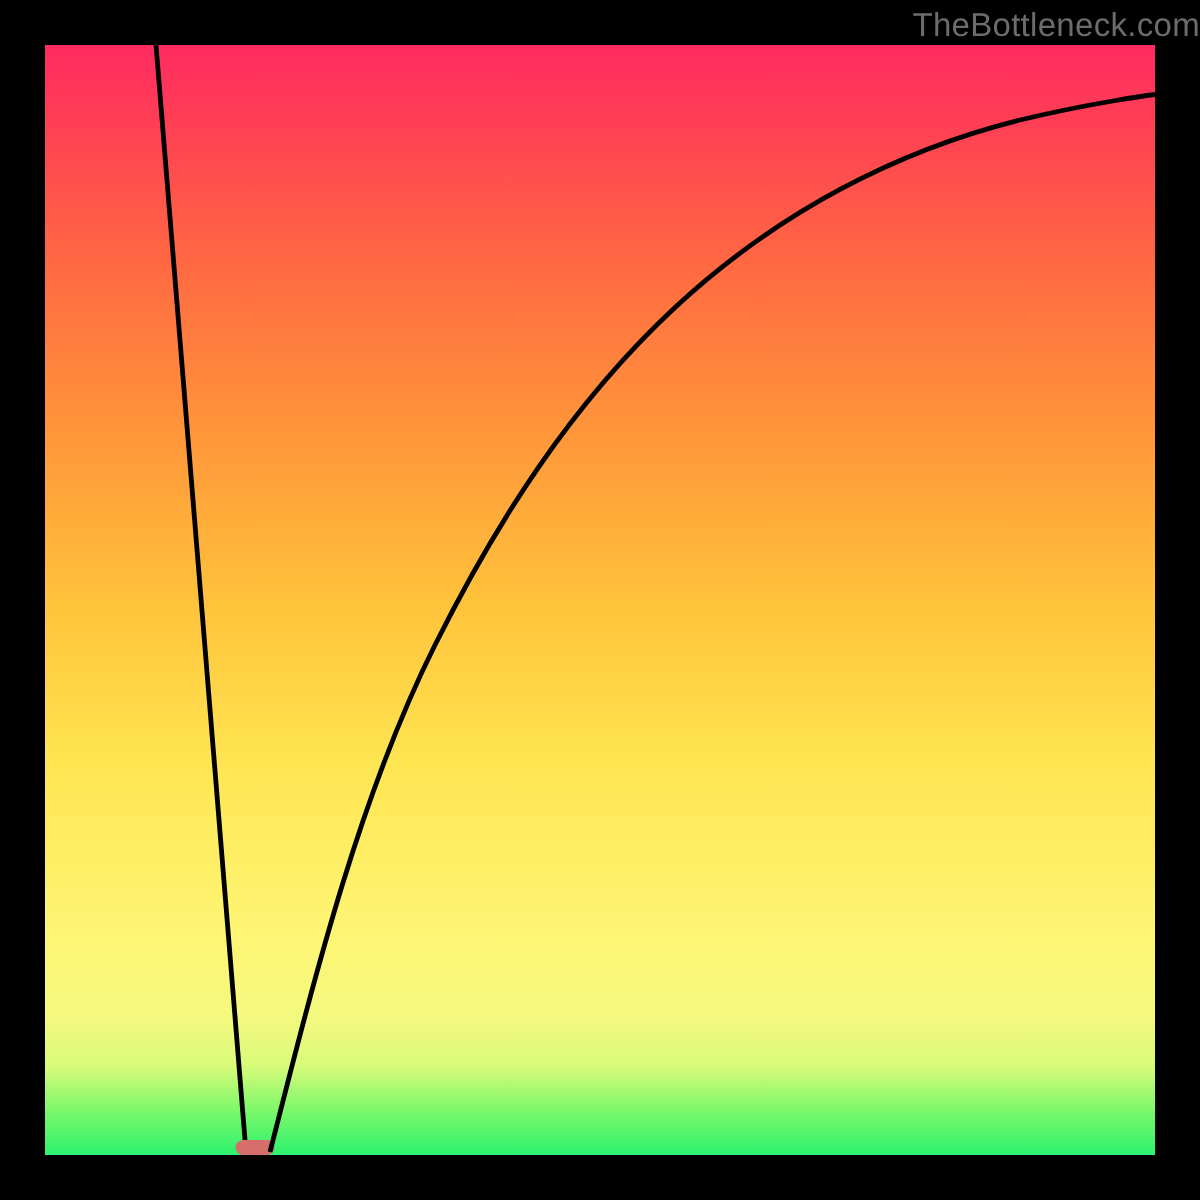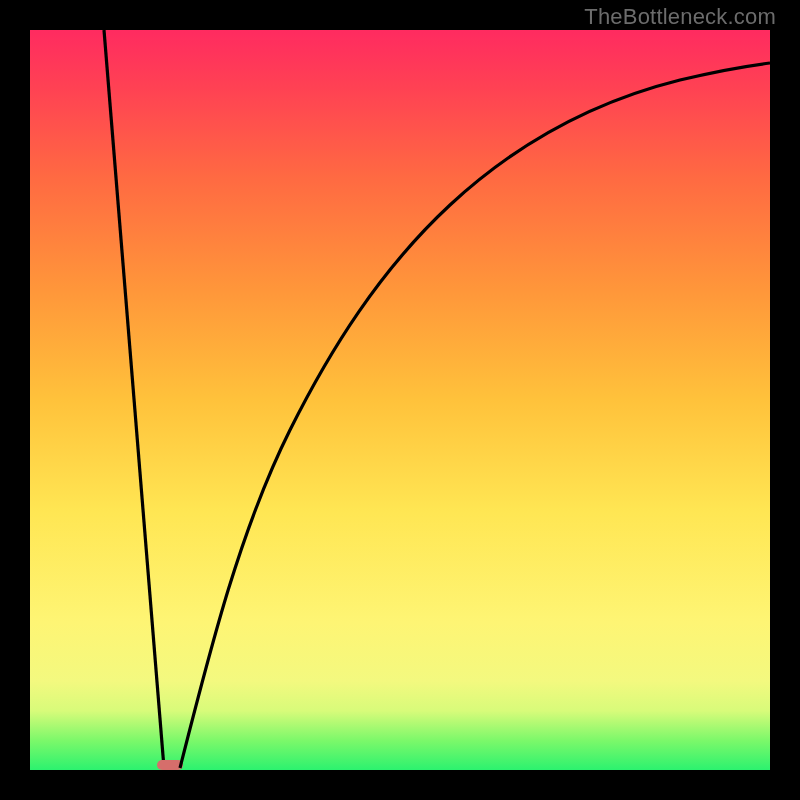--- a/index.html
+++ b/index.html
@@ -40,21 +40,21 @@
   }
   .curve {
     position: absolute;
     inset: 0;
     width: 740px;
     height: 740px;
   }
   .watermark {
     position: absolute;
     top: 4px;
-    right: 24px;
+    right: 0;
     color: #6c6c6c;
     font-size: 22px;
     font-weight: 500;
     letter-spacing: 0.2px;
     user-select: none;
   }
 </style>
 </head>
 <body>
 

